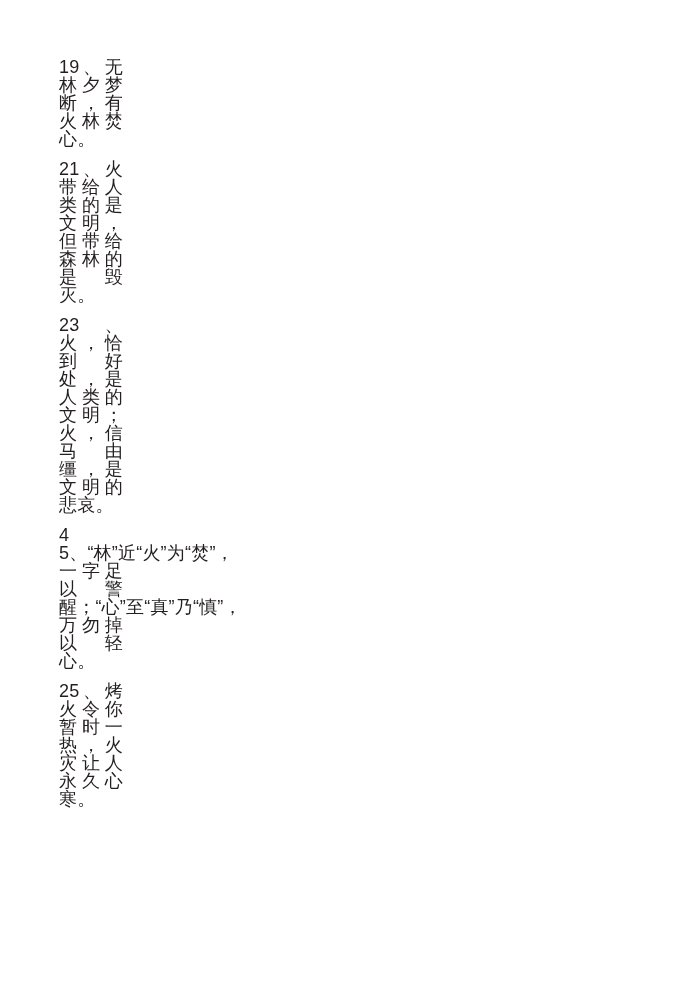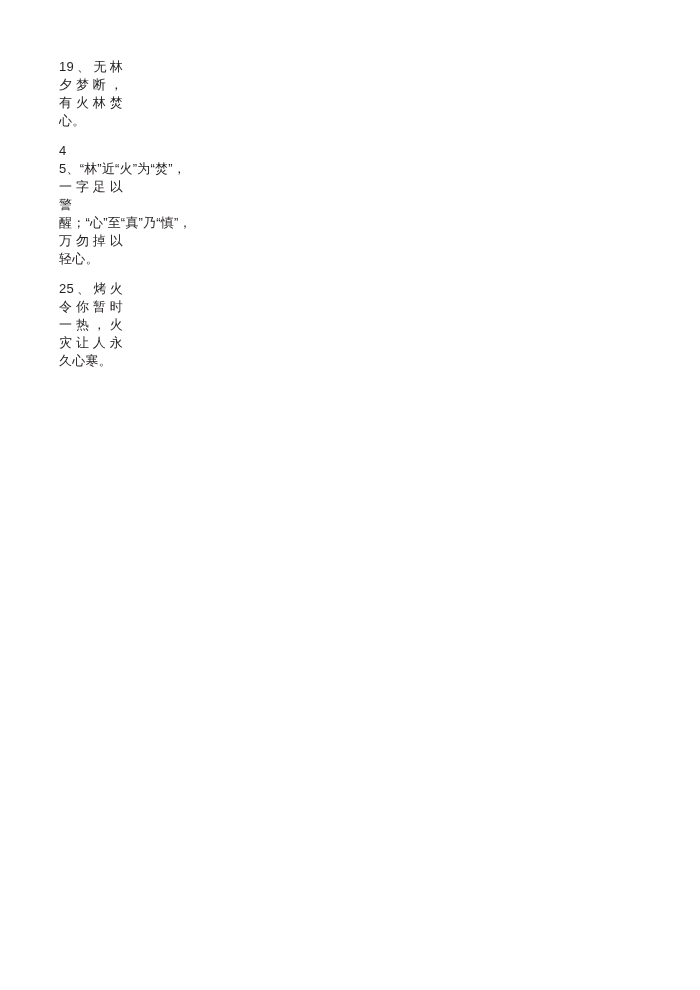--- a/index.html
+++ b/index.html
@@ -20,34 +20,36 @@
     height: 990px;
     box-sizing: border-box;
   }
   .content-column {
     position: absolute;
     left: 59px;
     top: 58px;
     width: 64px;
   }
   .para {
-    font-size: 13px;
+    font-size: 18px;
     line-height: 18px;
     letter-spacing: 0.2px;
     margin: 0 0 12px 0;
     text-align: justify;
     word-break: break-all;
     color: #231f20;
   }
   .para:last-child {
     margin-bottom: 0;
   }
 </style>
 </head>
 <body>
 
 <div class="page">
   <div class="content-column">
     <p class="para">19、无林夕梦断，有火林焚心。</p>
+    <p class="para">21、火带给人类的是文明，但带给森林的是毁灭。</p>
+    <p class="para">23、火，恰到好处，是人类的文明；火，信马由缰，是文明的悲哀。</p>
     <p class="para">45、“林”近“火”为“焚”，一字足以警醒；“心”至“真”乃“慎”，万勿掉以轻心。</p>
     <p class="para">25、烤火令你暂时一热，火灾让人永久心寒。</p>
   </div>
 </div>
 
 </body></html>

